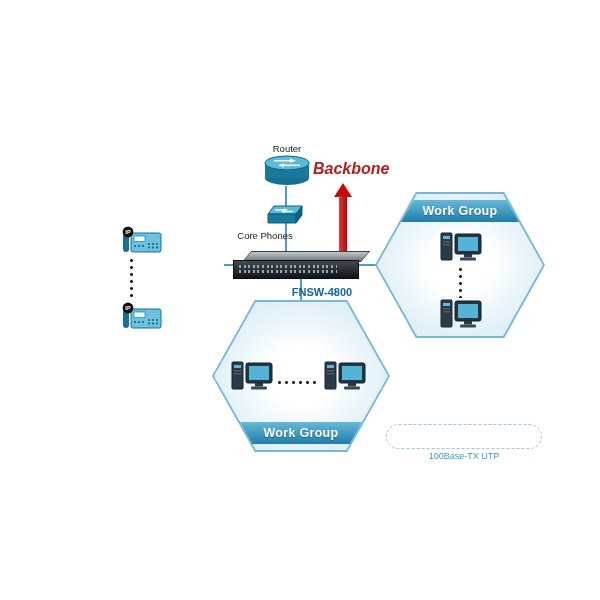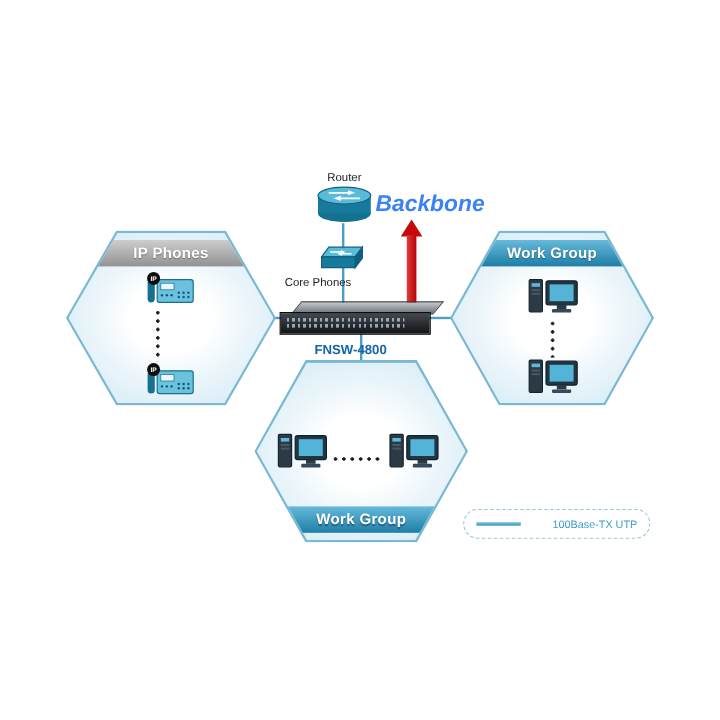--- a/index.html
+++ b/index.html
@@ -29,22 +29,22 @@
   
   .dots-v{position:absolute;width:3px;
           background-image:radial-gradient(circle at 1.5px 1.5px,#1d1d1d 1.3px,transparent 1.55px);
           background-size:3px 7px;background-repeat:repeat-y;}
   .dots-h{position:absolute;height:3px;
           background-image:radial-gradient(circle at 1.5px 1.5px,#1d1d1d 1.3px,transparent 1.55px);
           background-size:7px 3px;background-repeat:repeat-x;}
 
   
   .small-label{position:absolute;font-size:9.5px;color:#222;text-align:center;}
-  .backbone{position:absolute;left:313px;top:160px;font-size:19px;font-weight:bold;font-style:italic;color:#3b82f6;}
-  .model-label{position:absolute;left:262px;top:286px;width:120px;text-align:left;
+  .backbone{position:absolute;left:313px;top:160px;font-size:16px;font-weight:bold;font-style:italic;color:#b91c1c;}
+  .model-label{position:absolute;left:262px;top:286px;width:120px;text-align:center;
                font-size:11px;font-weight:bold;color:#1565a8;}
 
   
   .arrow-head{position:absolute;left:334px;top:183px;width:0;height:0;
               border-left:9px solid transparent;border-right:9px solid transparent;
               border-bottom:14px solid #c90808;}
   .arrow-body{position:absolute;left:339px;top:196px;width:8px;height:58px;
               background:linear-gradient(90deg,#e23a3a,#b40505);}
 
   
@@ -57,21 +57,21 @@
               repeating-linear-gradient(90deg,#93aab6 0 2px,transparent 2px 4.6px),
               repeating-linear-gradient(90deg,#93aab6 0 2px,transparent 2px 4.6px),
               linear-gradient(#45494e,#121417);
             background-size:98px 3px,98px 3px,100% 100%;
             background-position:5px 4px,5px 9px,0 0;
             background-repeat:no-repeat,no-repeat,no-repeat;}
 
   
   .legend{position:absolute;left:386px;top:424px;width:156px;height:25px;
           border:1.6px dashed #9fc8dc;border-radius:13px;
-          display:flex;align-items:center;gap:26px;padding:0 10px;box-sizing:border-box;}
+          display:flex;align-items:center;gap:26px;padding:0 10px;box-sizing:border-box;flex-direction:column;}
   .legend-line{width:46px;height:3px;background:linear-gradient(#8ed4ec,#2a8fb5);}
   .legend-text{font-size:9px;color:#3f9dc2;white-space:nowrap;}
 
   .icon{position:absolute;}
 </style>
 </head>
 <body>
 
 <div class="canvas">
 
@@ -105,27 +105,20 @@
     <path d="M19 7.9 L15 9.5 L19 11.1 Z" fill="#fff"></path>
   </svg>
   <div class="small-label" style="left:230px;top:230px;width:70px;">Core Phones</div>
 
   <div class="switch48">
     <div class="sw-top"></div>
     <div class="sw-front"></div>
   </div>
   <div class="model-label">FNSW-4800</div>
 
-  <div class="hex hex-outer" style="left:55px;top:192px;width:175px;height:146px;">
-    <div class="hex-inner">
-      <div class="band band-top band-gray">
-        <span>IP Phones</span>
-      </div>
-    </div>
-  </div>
   <svg class="icon" style="left:121px;top:226px;" width="42" height="30" viewBox="0 0 42 30">
     <rect x="2" y="7" width="6" height="19" rx="3" fill="#17708f"></rect>
     <rect x="10" y="7" width="30" height="19" rx="2" fill="#6cc2de" stroke="#17708f" stroke-width="1"></rect>
     <rect x="13" y="10" width="11" height="5.5" fill="#eaf8fc" stroke="#17708f" stroke-width="0.6"></rect>
     <g fill="#0e5a75">
       <circle cx="28" cy="18" r="1"></circle>
         <circle cx="32" cy="18" r="1"></circle>
         <circle cx="36" cy="18" r="1"></circle>
       <circle cx="28" cy="21.5" r="1"></circle>
         <circle cx="32" cy="21.5" r="1"></circle>

